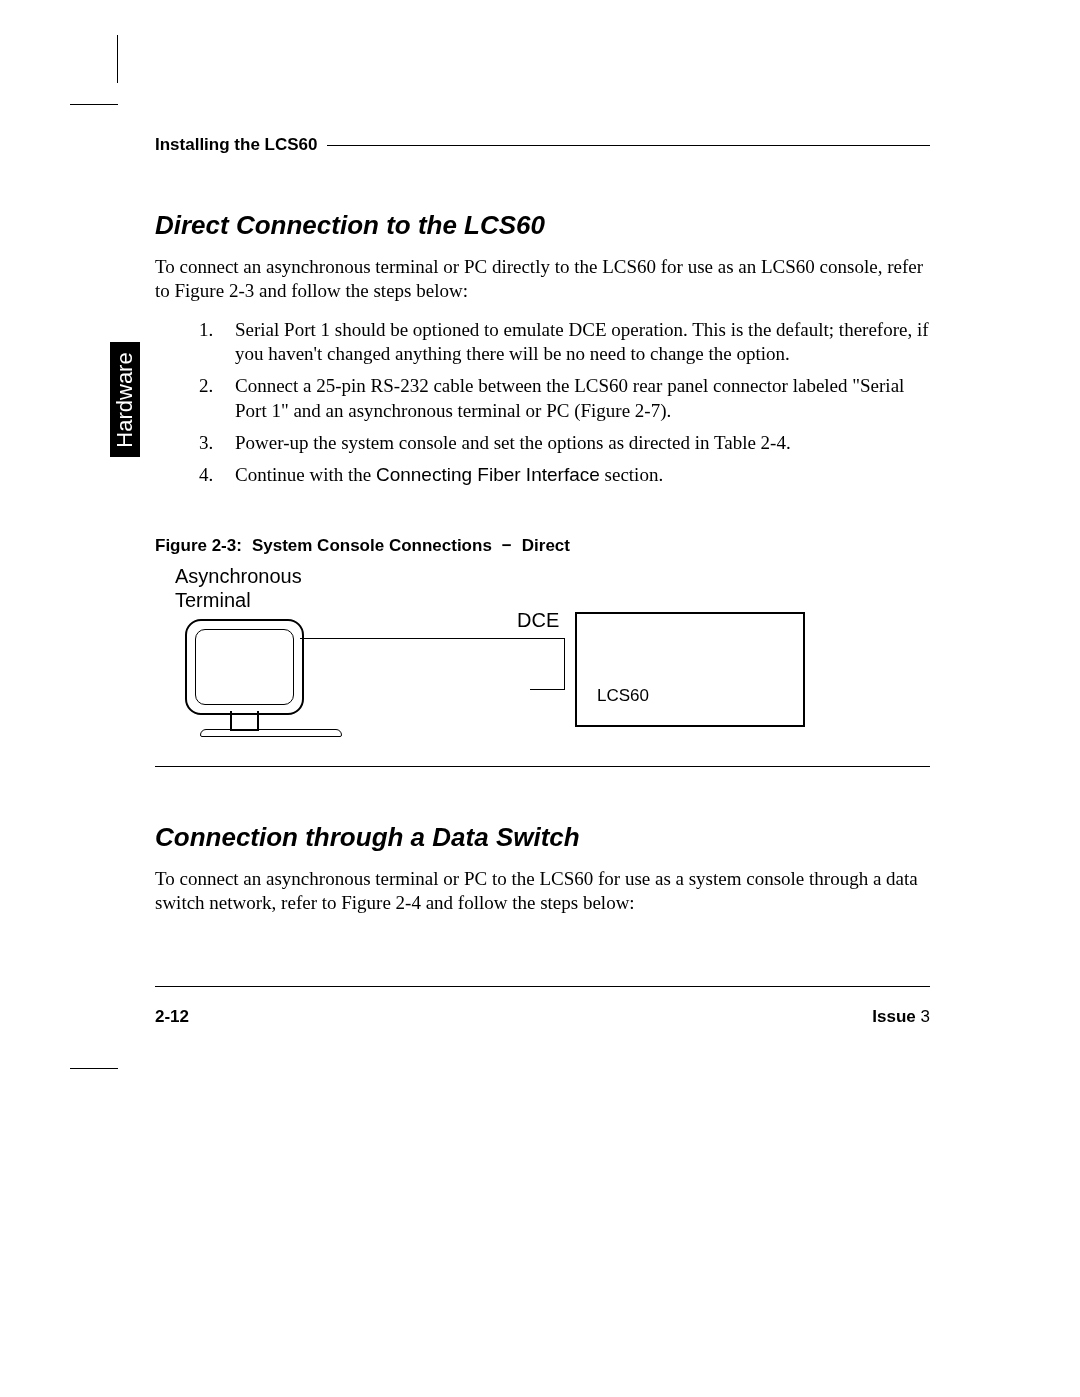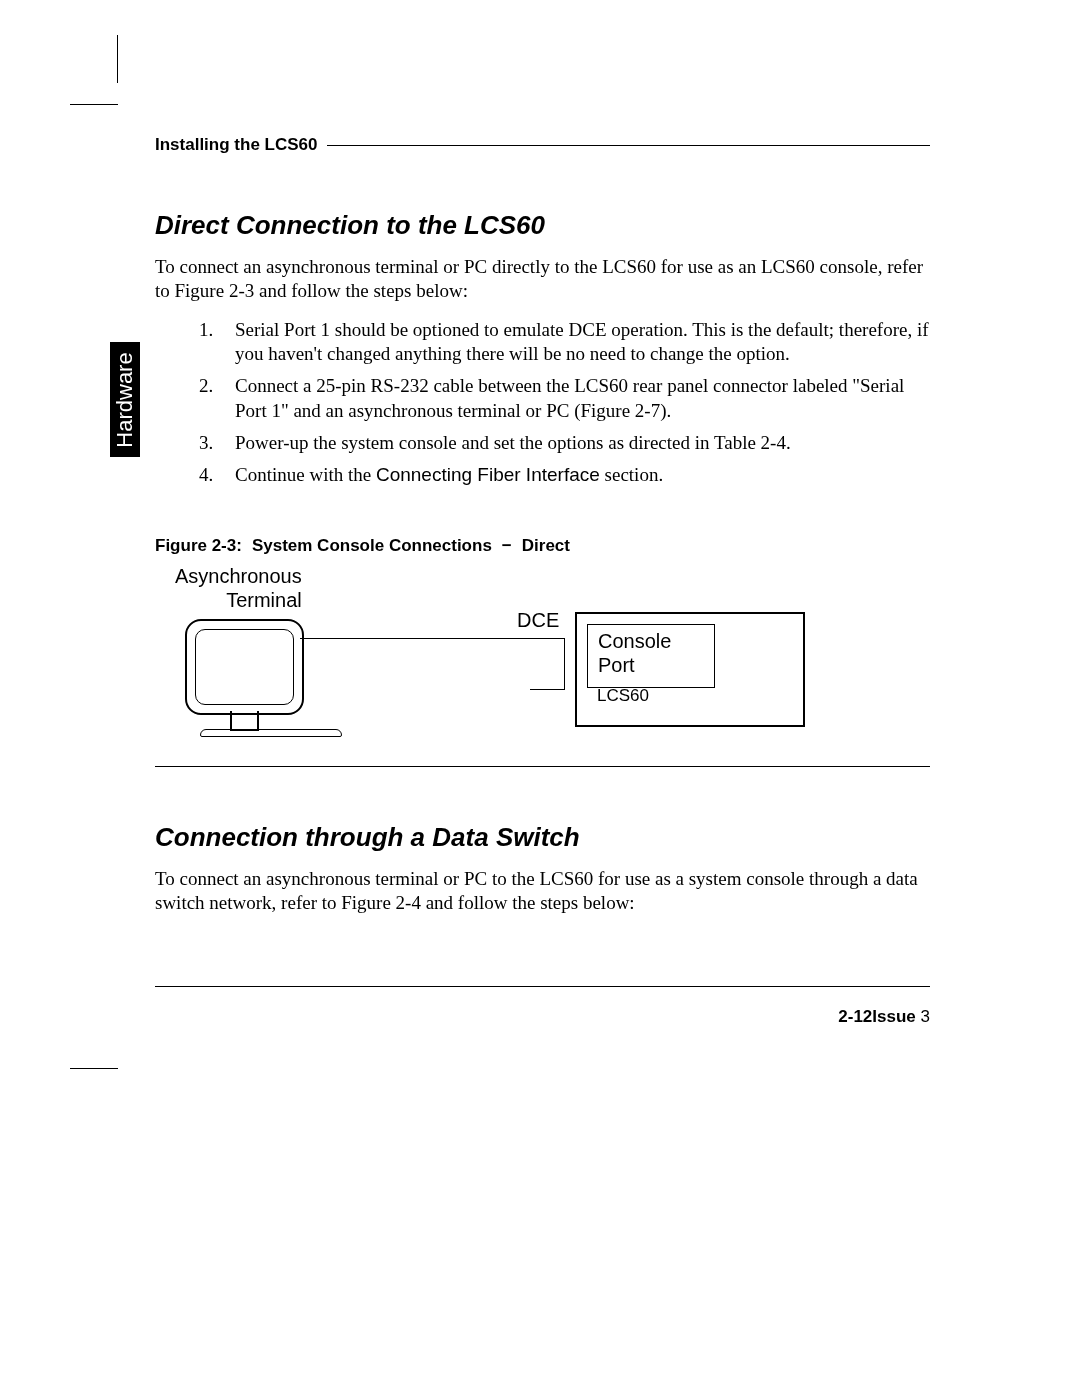--- a/index.html
+++ b/index.html
@@ -118,21 +118,20 @@
     position: relative;
     width: 680px;
     height: 180px;
     margin-left: 20px;
     margin-bottom: 22px;
     font-family: Arial, Helvetica, sans-serif;
   }
   .diag-label {
     font-size: 20px;
     line-height: 1.2;
-    text-align: right;
   }
   .term-label {
     position: absolute;
     left: 0; top: 0;
   }
   .monitor {
     position: absolute;
     left: 10px; top: 55px;
     width: 115px; height: 92px;
     border: 2px solid #000;
@@ -234,21 +233,21 @@
     left: 155px;
     right: 150px;
     top: 986px;
   }
   .footer-rule {
     border-top: 1px solid #000;
     margin: 0 0 8px 0;
   }
   .footer-row {
     display: flex;
-    justify-content: flex-end;
+    justify-content: space-between;
     font-family: Arial, Helvetica, sans-serif;
     font-weight: 700;
     font-size: 17px;
     margin-top: 20px;
   }
   .footer-row .issue {
     font-weight: 700;
   }
   .footer-row .issue-num {
     font-weight: 400;
@@ -300,22 +299,20 @@
     <div class="monitor"></div>
     <div class="mon-stand"></div>
     <div class="keyboard"></div>
     <div class="cable">
       <div class="cable-top"></div>
       <div class="cable-right"></div>
       <div class="cable-bottom"></div>
     </div>
     <div class="diag-label dce-label">DCE</div>
     <div class="lcs-box"></div>
-    <div class="port-box" style="white-space: pre;">Console
-Port</div>
     <div class="diag-label lcs60-label">LCS60</div>
   </div>
 
   <hr class="hr">
 
   <h2 class="section">Connection through a Data Switch</h2>
 
   <p class="body">To connect an asynchronous terminal or PC to the LCS60 for use as a system console through a data switch network, refer to Figure 2-4 and follow the steps below:</p>
 
 

